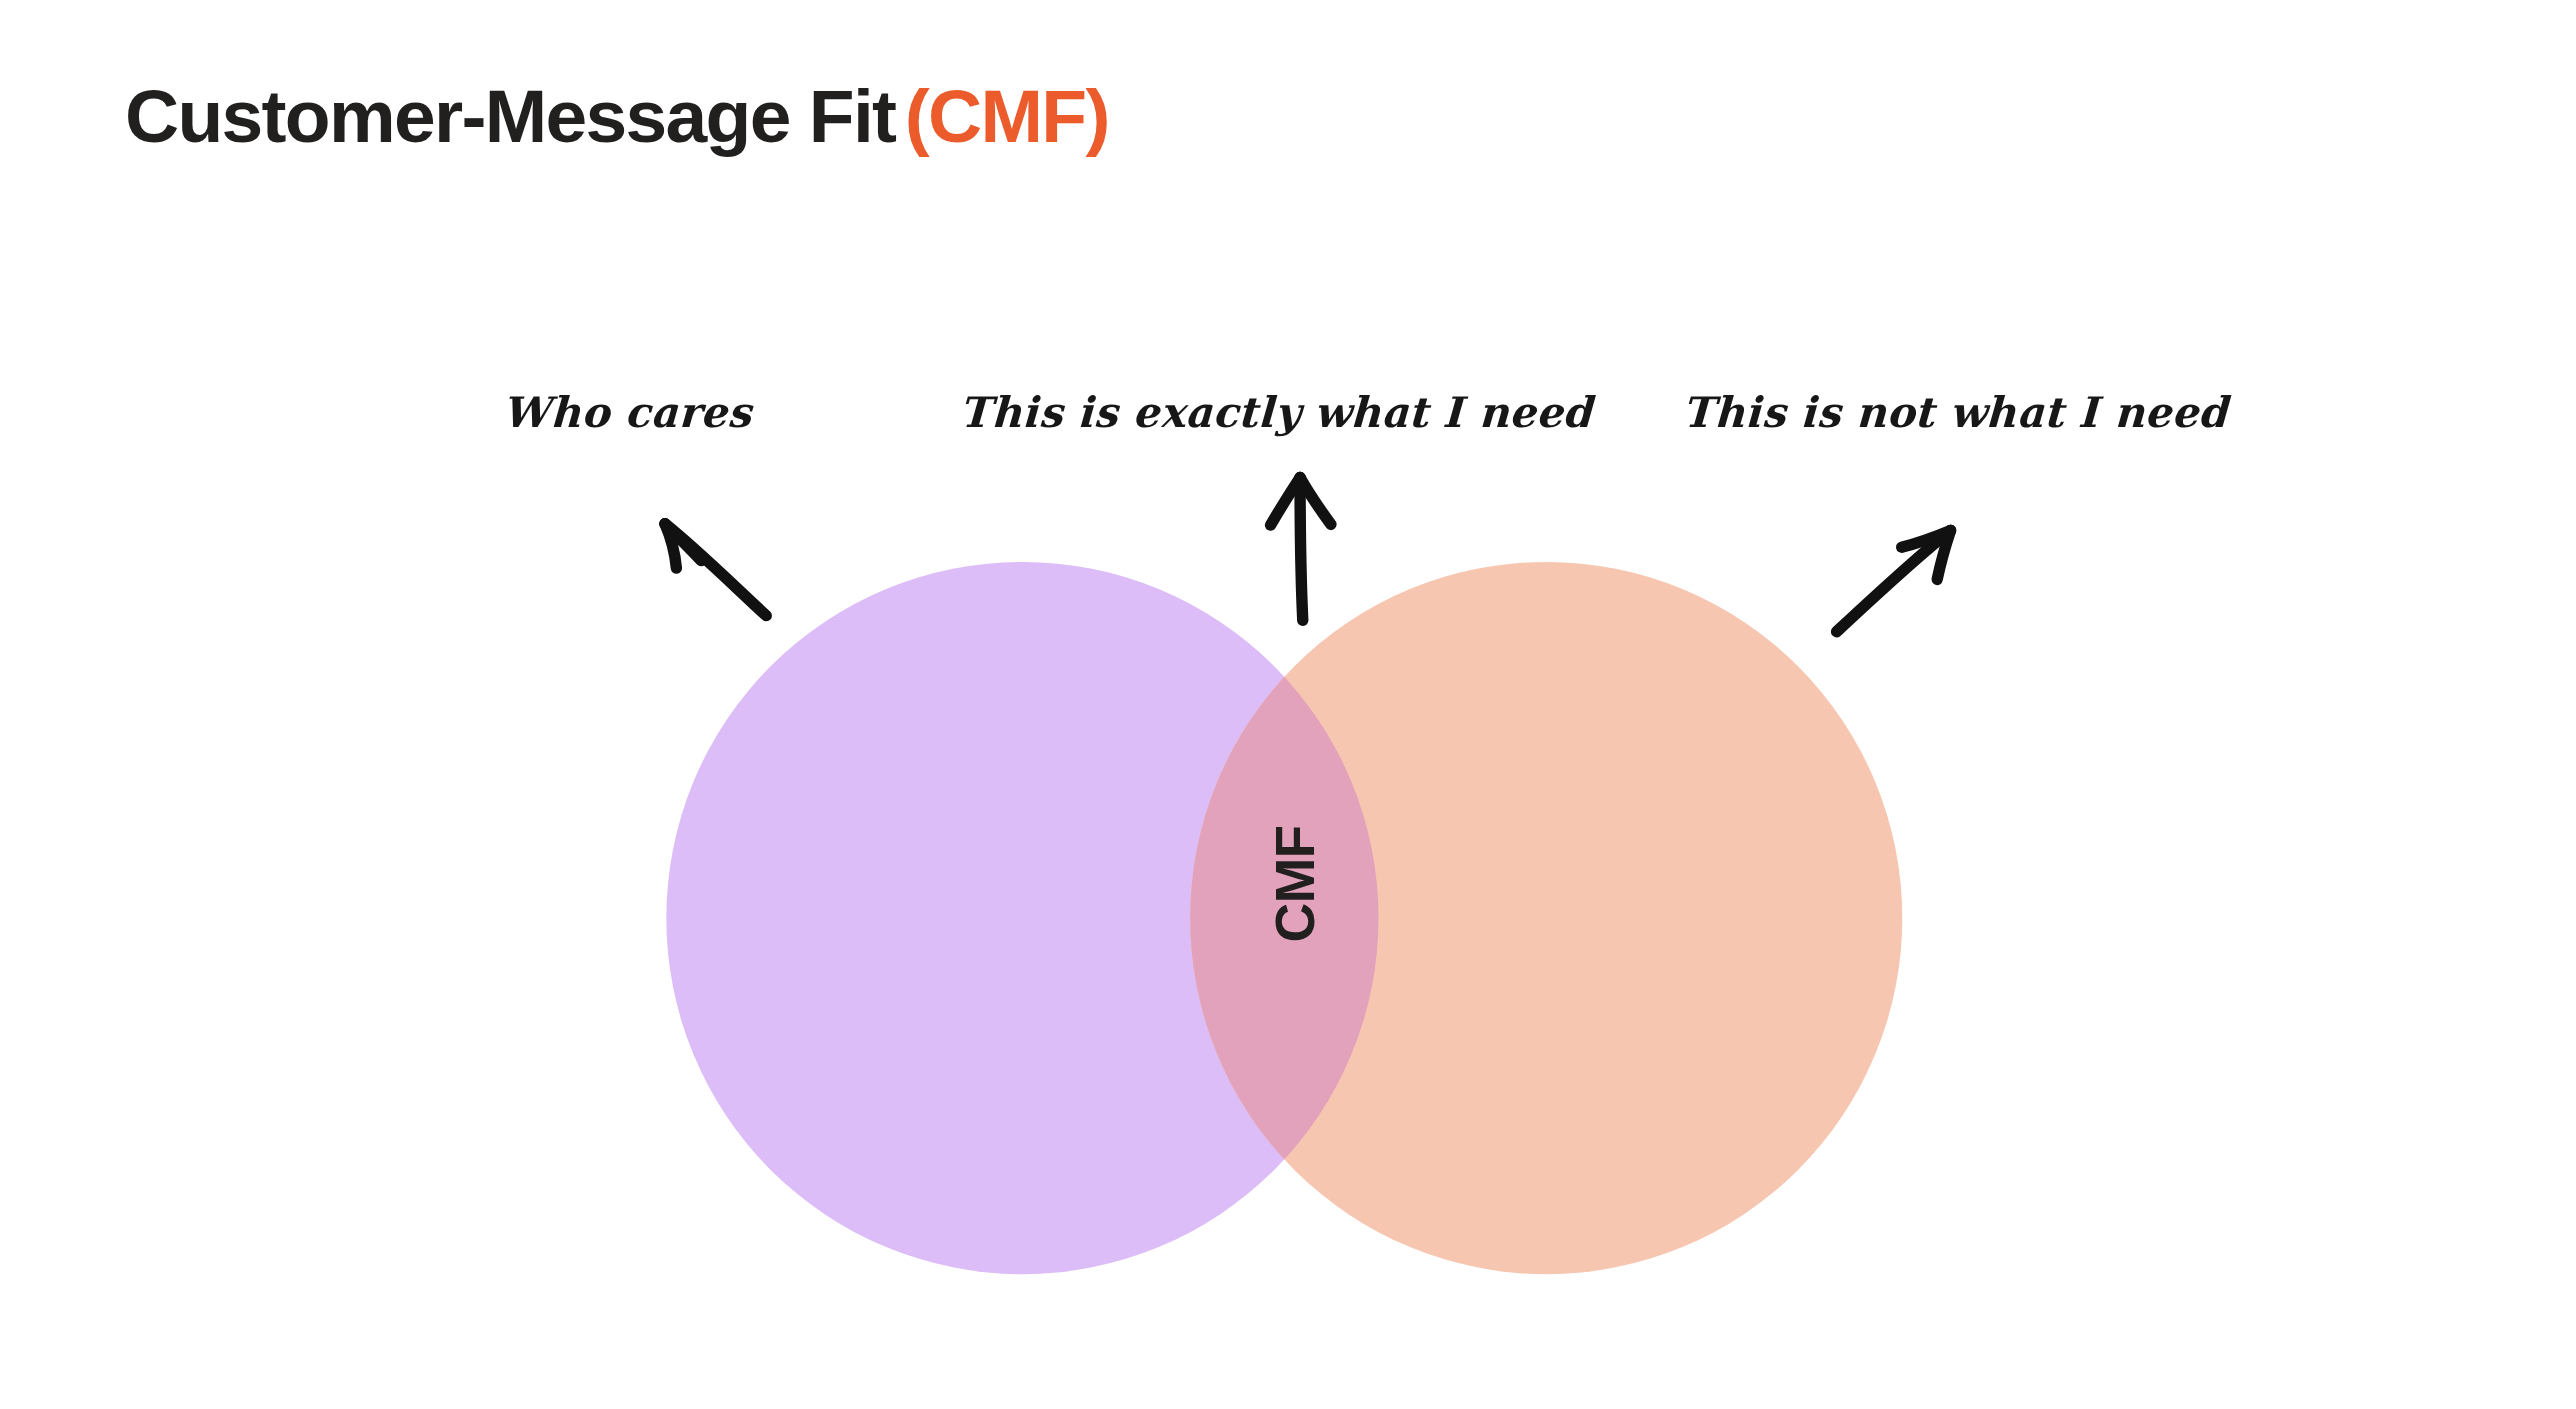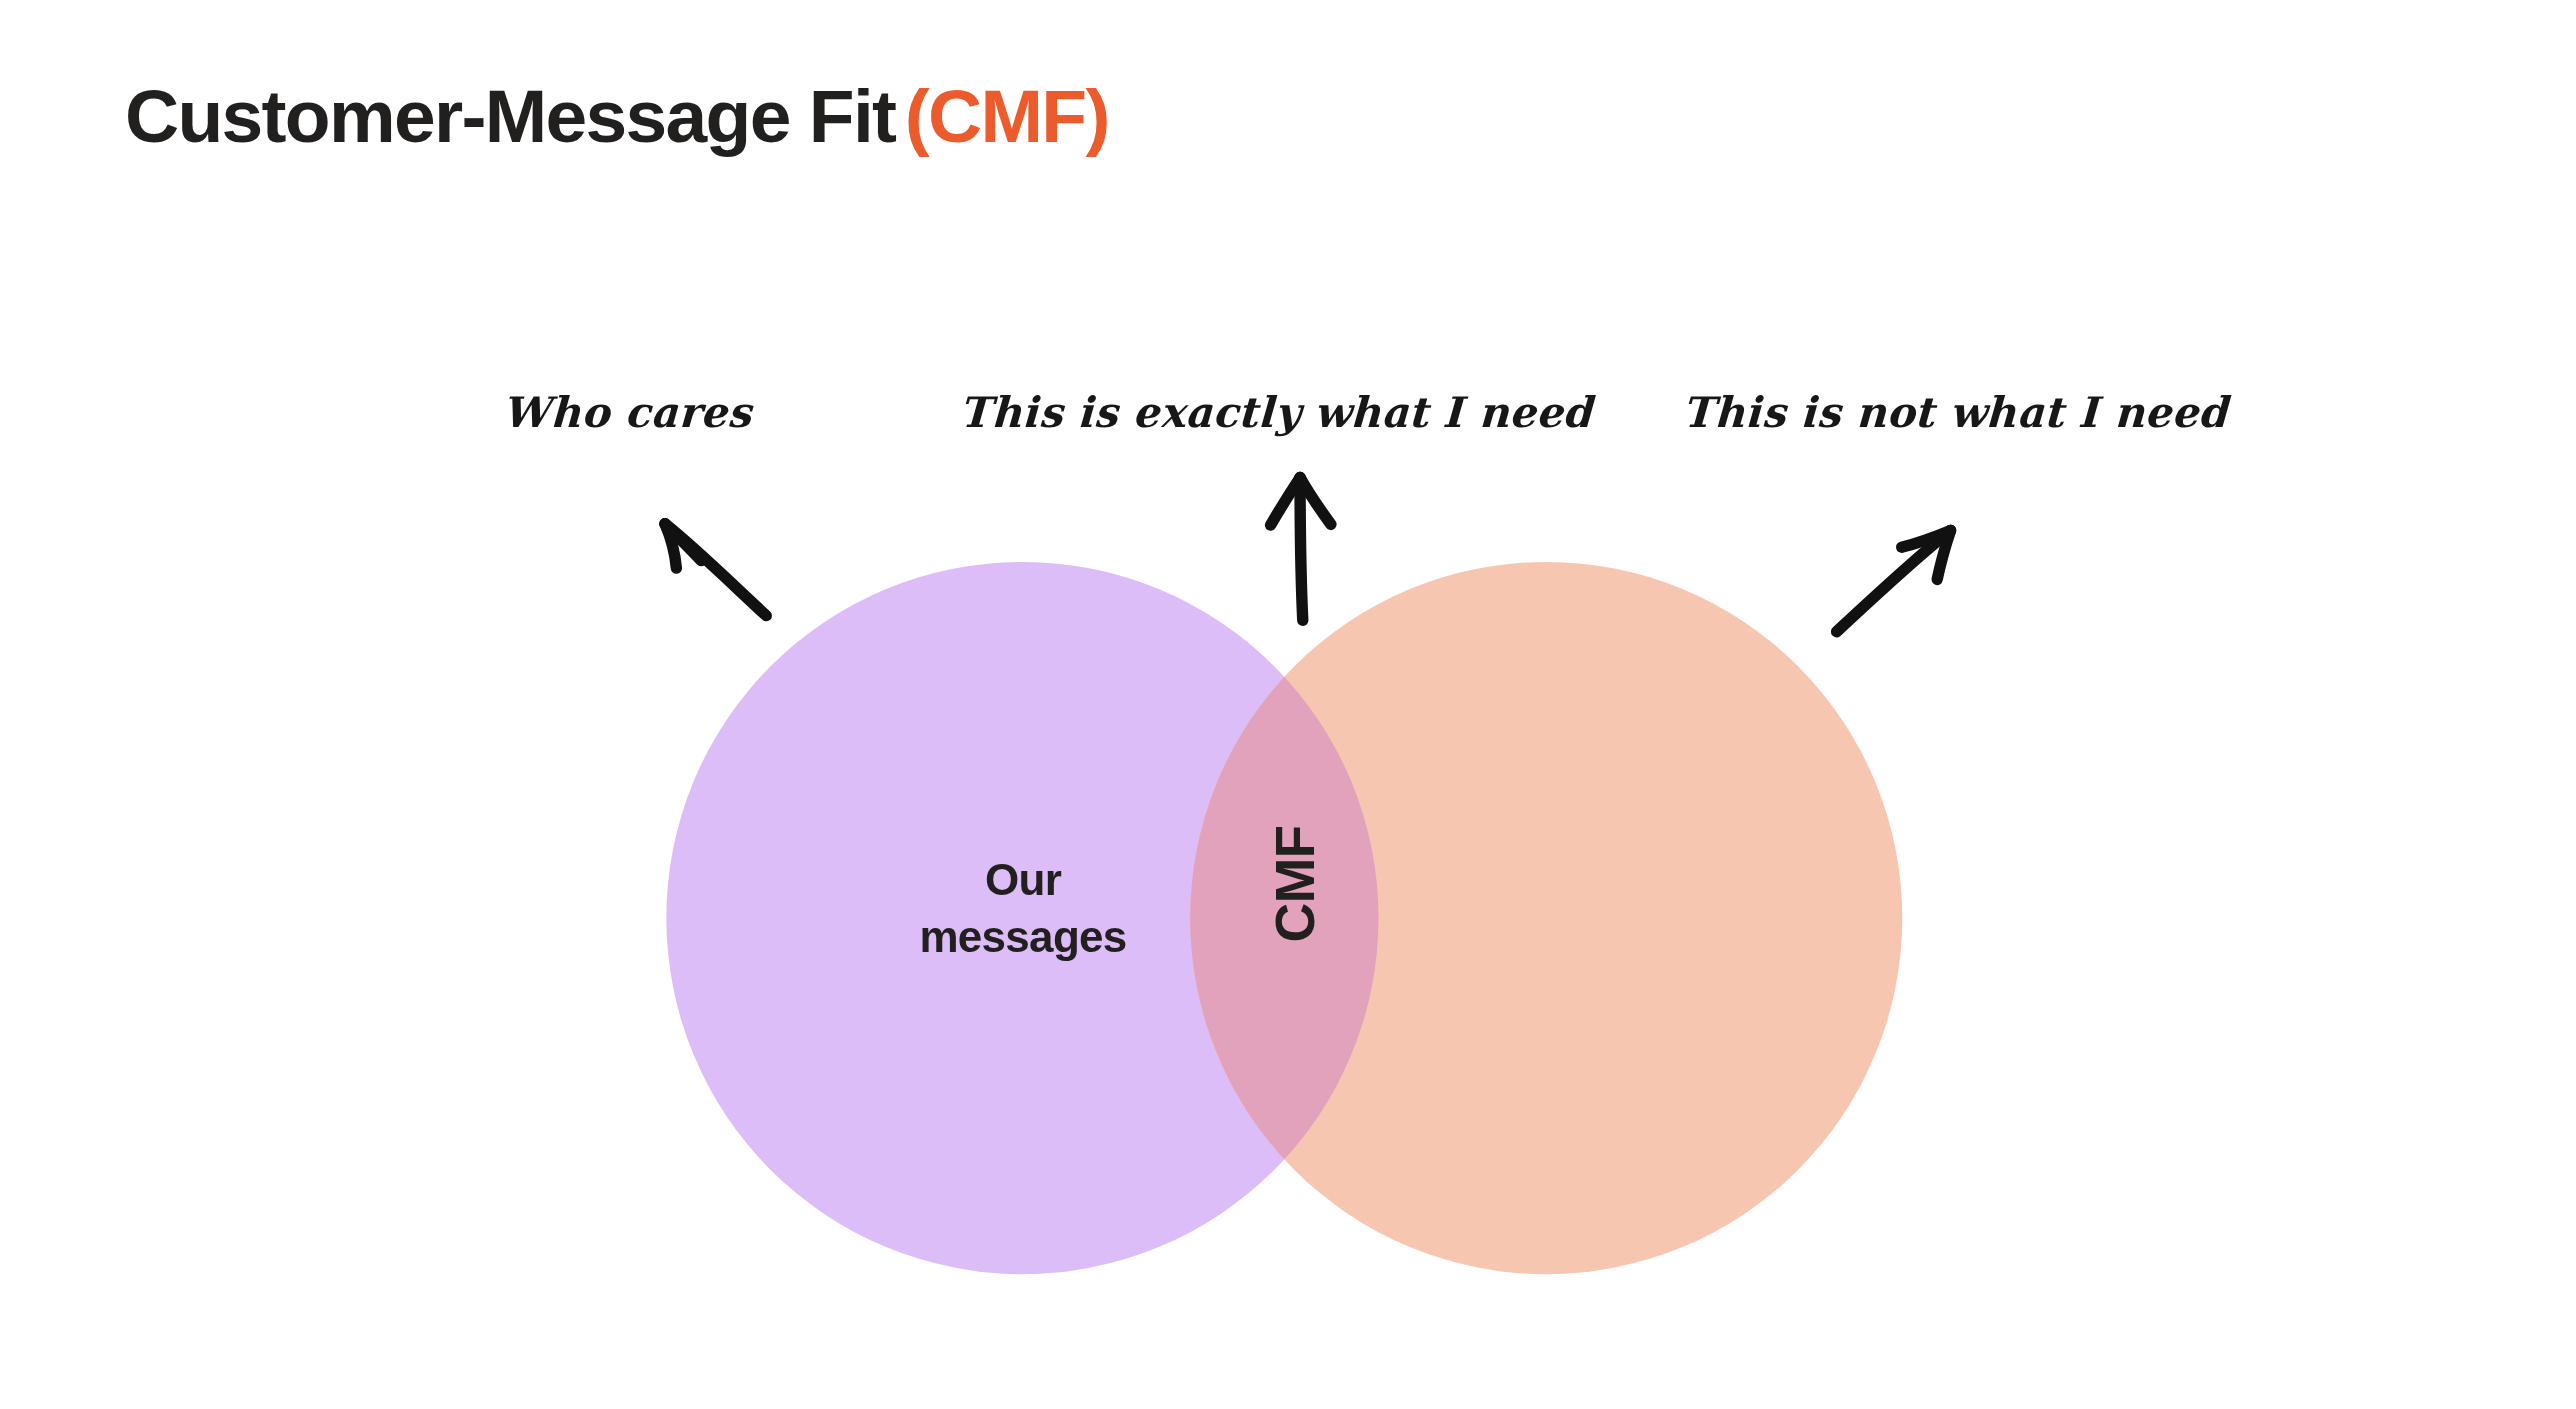--- a/index.html
+++ b/index.html
@@ -136,22 +136,20 @@
       </g>
 
       <g fill="none" stroke="#111111" stroke-width="17" stroke-linecap="round" stroke-linejoin="round">
         <path d="M2738,942 C2796,888 2858,830 2908,791"></path>
         <path d="M2908,791 C2884,801 2859,810 2835,816"></path>
         <path d="M2908,791 C2900,815 2893,840 2888,864"></path>
       </g>
     </svg>
   </div>
 
-  <div class="circle-label" id="label-left">Our
-messages</div>
 
 
   <div id="label-center">CMF</div>
 
   <div class="annotation" id="anno-left">Who cares</div>
 
   <div class="annotation" id="anno-center">This is exactly what I need</div>
 
   <div class="annotation" id="anno-right">This is not what I need</div>
 

